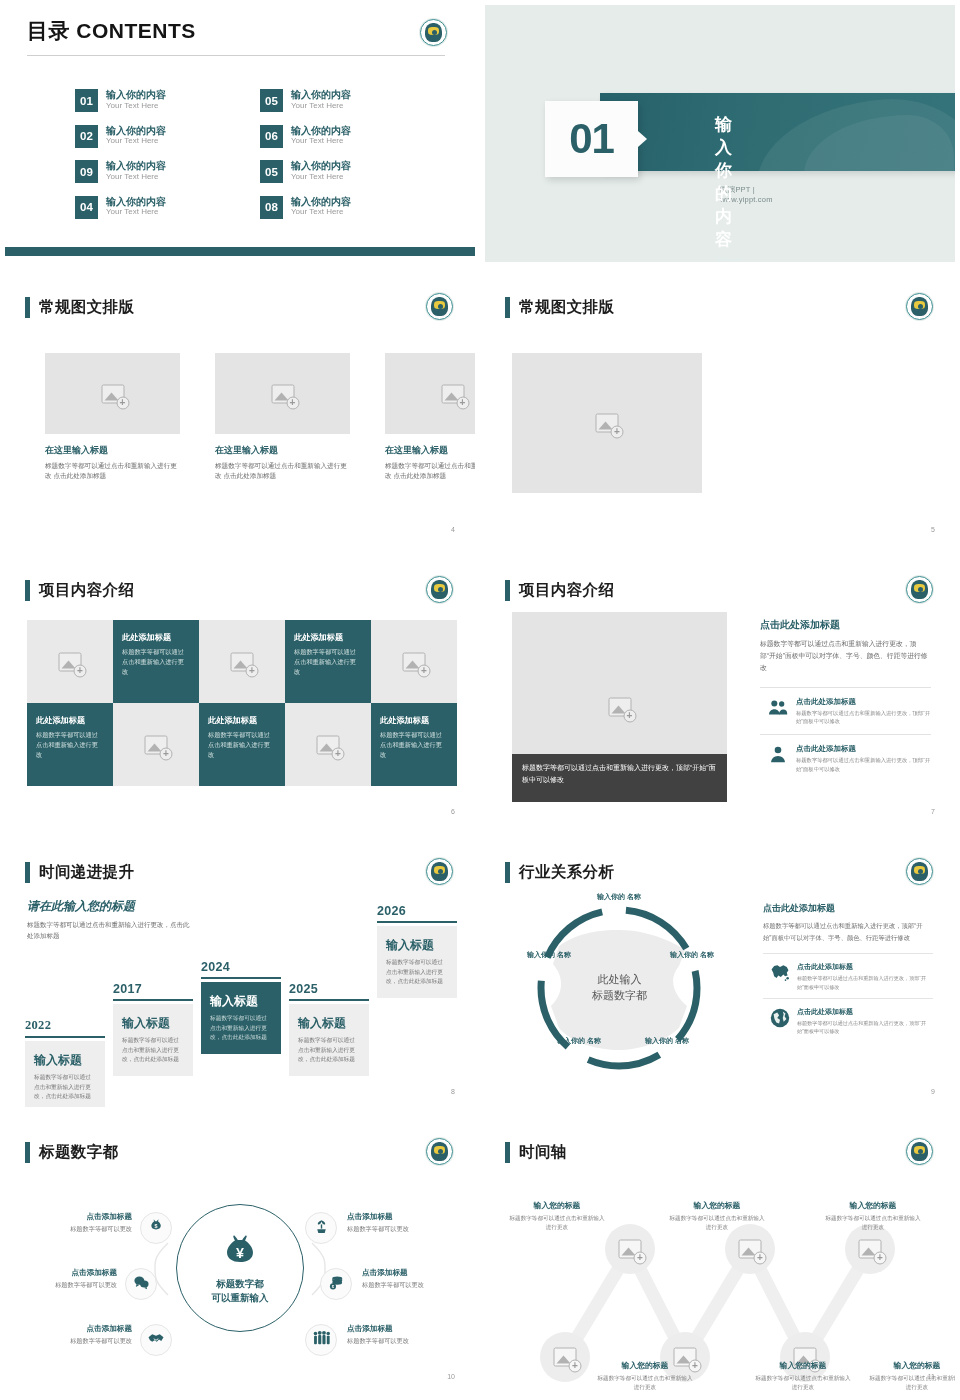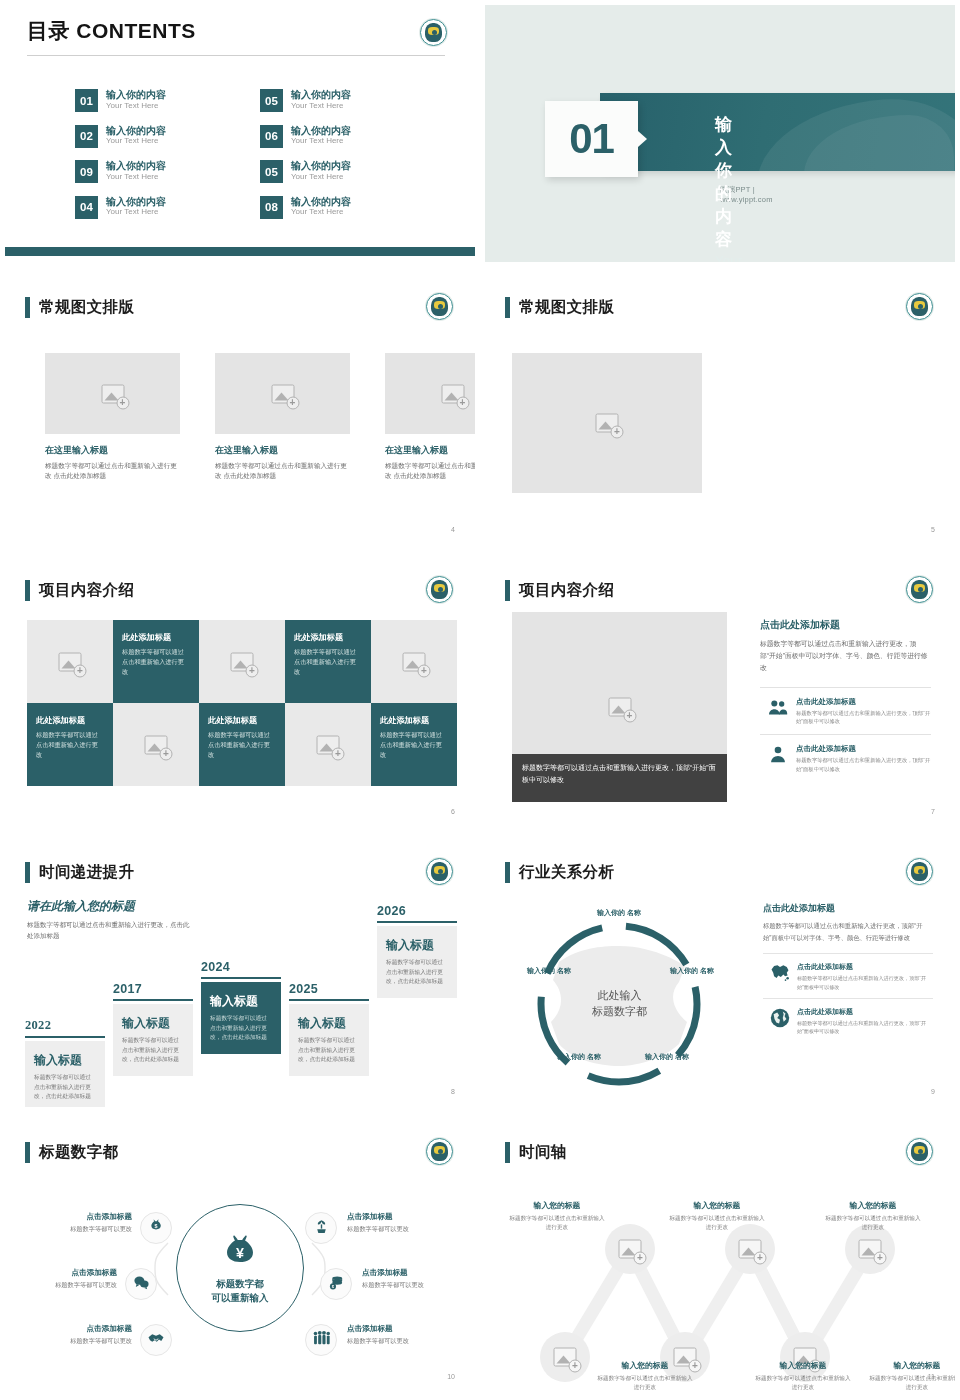--- a/index.html
+++ b/index.html
@@ -175,21 +175,21 @@
   .step .yr { font-size: 12.5px; font-weight: bold; color: #2b6068; letter-spacing: .3px; }
   .step .ul { height: 2px; background: #2b6068; margin: 3px 0 0; }
   .step .bx { background: #eeeeee; padding: 11px 9px; margin-top: 3px; }
   .step .bh { font-size: 12px; font-weight: bold; color: #2b6068; }
   .step .bp { font-size: 5.7px; color: #777; line-height: 1.7; margin-top: 4px; }
   .step.active .bx { background: #2b6068; }
   .step.active .bh { color: #fff; }
   .step.active .bp { color: #cfdedd; }
 
   
-  .s9-dia { position: absolute; left: 22px; top: 64px; width: 225px; height: 200px; }
+  .s9-dia { position: absolute; left: 22px; top: 48px; width: 225px; height: 200px; }
   .s9-center { position: absolute; left: 50%; top: 50%; transform: translate(-50%,-50%); text-align: center; font-size: 11px; color: #555; line-height: 1.45; }
   .s9-lbl { position: absolute; font-size: 7px; font-weight: bold; color: #2b6068; text-align: center; line-height: 1.35; width: 60px; }
   .s9-right { position: absolute; left: 278px; top: 62px; right: 22px; }
   .s9-h { font-size: 9px; font-weight: bold; color: #2b6068; }
   .s9-p { font-size: 6.3px; color: #6d6d6d; line-height: 1.85; margin-top: 5px; }
   .s9-row { display: flex; align-items: flex-start; padding: 8px 0 7px; border-top: 1px solid #e4e4e4; }
   .s9-row:first-of-type { margin-top: 10px; }
   .s9-ic { width: 34px; flex: none; color: #2b6068; display: flex; justify-content: center; }
   .s9-rh { font-size: 7px; font-weight: bold; color: #2b6068; }
   .s9-rp { font-size: 5.1px; color: #8c8c8c; line-height: 1.65; margin-top: 2px; }

